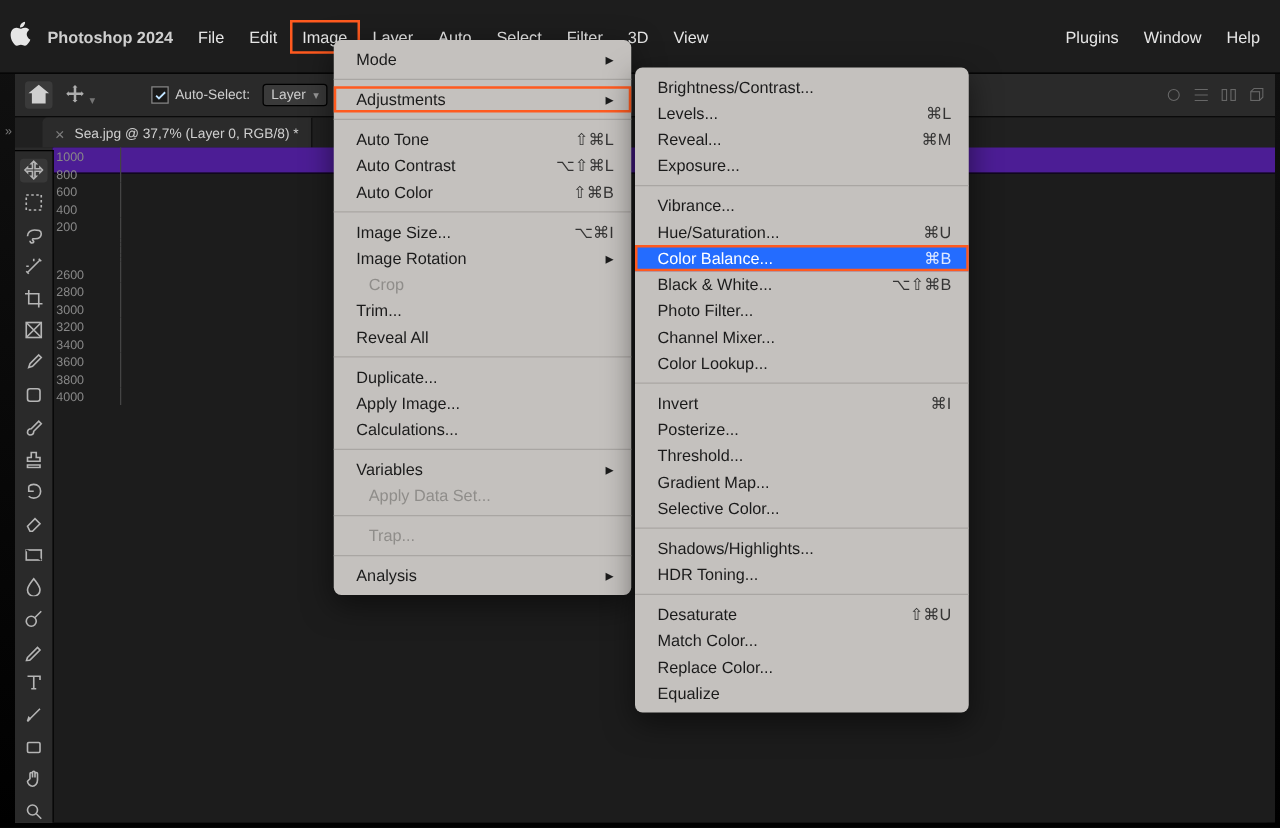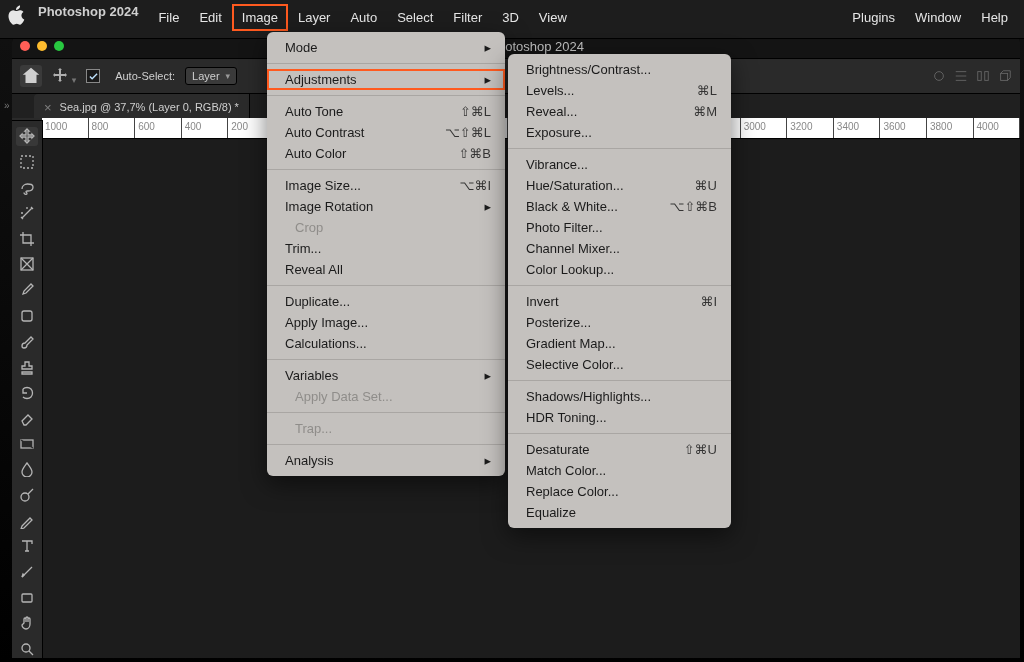--- a/index.html
+++ b/index.html
@@ -37,57 +37,57 @@
     background:
       radial-gradient(120% 80% at 0% 100%, rgba(40,40,36,.95) 0%, rgba(40,40,36,.95) 35%, transparent 38%),
       radial-gradient(140% 70% at 60% 110%, rgba(40,40,36,.8) 0%, rgba(40,40,36,.8) 30%, transparent 32%);
     }
   .photo .sun{position:absolute;left:47%;bottom:32%;width:38px;height:38px;border-radius:50%;
     background:radial-gradient(circle,#fff5d1 0%,#ffd96a 35%,rgba(255,200,80,.2) 70%,transparent 75%);
     filter:blur(1px);
   }
 
   
-  .menubar{position:absolute;left:0;right:0;top:0;height:30px;background:#1d1d1d;border-bottom:1px solid #000;display:flex;align-items:flex-start;padding:4px 6px;gap:0;z-index:60;}
+  .menubar{position:absolute;left:0;right:0;top:0;height:30px;background:#1d1d1d;border-bottom:1px solid #000;display:flex;align-items:center;padding:14px 6px;gap:0;z-index:60;}
   .menubar .apple{width:22px;text-align:center;font-size:15px;}
   .menubar .app{font-weight:700;padding:0 10px;}
   .menubar .ml{padding:6px 10px;cursor:default;color:#e6e6e6;}
   .menubar .ml.hl{outline:2px solid var(--hl-orange);outline-offset:-2px;}
   .menubar .right{margin-left:auto;display:flex;}
 
   
   .pswin{position:absolute;left:12px;right:4px;top:34px;bottom:4px;border-radius:8px;background:var(--bg);box-shadow:0 0 0 1px #000 inset;z-index:5;}
   .titlebar{height:24px;display:flex;align-items:center;padding:0 8px;border-bottom:1px solid #000;background:var(--darker);border-top-left-radius:8px;border-top-right-radius:8px;}
   .traffic{display:flex;gap:7px;}
   .dot{width:10px;height:10px;border-radius:50%;}
   .dot.r{background:#ff5f57}.dot.y{background:#febc2e}.dot.g{background:#28c840}
   .title{position:absolute;left:0;right:0;text-align:center;color:#bfbfbf;}
 
   .optbar{height:34px;border-bottom:1px solid #000;display:flex;align-items:center;padding:0 8px;gap:10px;background:#2a2a2a;}
   .home{width:22px;height:22px;background:var(--btn);border-radius:3px;display:flex;align-items:center;justify-content:center;}
   .sel{display:inline-flex;align-items:center;gap:6px;background:var(--btn);border:1px solid #000;border-radius:3px;padding:2px 6px;}
-  .chk{display:inline-flex;align-items:center;gap:15px;}
+  .chk{display:inline-flex;align-items:center;gap:5px;margin-left:35px;}
   .chk .box{width:12px;height:12px;border:1px solid #888;background:#1a1a1a;display:inline-flex;align-items:center;justify-content:center;}
   .tiny{font-size:11px;color:#cfcfcf;}
   .opt-icons{margin-left:auto;display:flex;gap:8px;opacity:.55;}
   .glyph{width:14px;height:14px;}
 
   .doc-tabs{height:26px;border-bottom:1px solid #000;display:flex;align-items:flex-end;background:#202020;position:relative;}
   .doc-tab{height:26px;display:flex;align-items:center;gap:8px;padding:0 10px;background:#2b2b2b;border-right:1px solid #000;border-top-left-radius:4px;color:#cfcfcf;}
   .doc-tab .x{opacity:.5}
   .tab-collapse{position:absolute;left:-8px;top:6px;color:#777;font-size:10px;}
 
   .workspace{position:absolute;left:0;right:0;top:84px;bottom:0;display:flex;}
   .toolbar{width:30px;background:#2a2a2a;border-right:1px solid #000;display:flex;flex-direction:column;align-items:center;padding-top:6px;gap:7px;}
   .tool{width:22px;height:22px;display:flex;align-items:center;justify-content:center;opacity:.8;}
   .tool.active{background:#3c3c3c;border-radius:3px;}
   .tool svg{width:16px;height:16px;display:block;}
 
   .canvas{position:relative;flex:1;background:#1c1c1c;}
-  .ruler-h{position:absolute;left:30px;right:0;top:0;height:20px;background:#ffffff;border-bottom:1px solid #000;display:flex;}
+  .ruler-h{position:absolute;left:30px;right:0;top:0;height:20px;background:#4c1d95;border-bottom:1px solid #000;display:flex;flex-direction:column;}
   .ruler-h .tick{width:55px;border-right:1px solid #444;font-size:10px;color:#888;padding:3px 0 0 3px;box-sizing:border-box;}
   .ruler-v{position:absolute;left:0;top:0;bottom:0;width:30px;background:#2a2a2a;border-right:1px solid #000;display:flex;flex-direction:column;}
   .ruler-v .tick{height:50px;border-bottom:1px solid #444;font-size:10px;color:#888;padding:3px 0 0 3px;box-sizing:border-box;writing-mode:horizontal-tb;display:flex;flex-direction:column;}
   .ruler-v .tick span{display:block;line-height:9px;}
 
   
   .menu{position:absolute;background:var(--menu-bg);color:#1b1b1b;border-radius:6px;box-shadow:0 8px 24px rgba(0,0,0,.5);padding:5px 0;z-index:70;}
   .menu .item{display:flex;align-items:center;justify-content:space-between;gap:14px;padding:3px 14px 3px 18px;font-size:13px;cursor:default;}
   .menu .item .sc{opacity:.85;}
   .menu .item.disabled{color:var(--menu-disabled);padding-left:28px;}
@@ -449,21 +449,21 @@
       <hr>
       <div class="item disabled">
         <span>Trap...</span>
       </div>
       <hr>
       <div class="item sub">
         <span>Analysis</span>
       </div>
     </div>
 
-<div class="menu" id="menu-adj" style="left:508px;top:54px;width:223px">
+<div class="menu" id="menu-adj" style="left:508px;top:54px;width:267px">
       <div class="item">
         <span>Brightness/Contrast...</span>
       </div>
       <div class="item">
         <span>Levels...</span>
         <span class="sc">⌘L</span>
       </div>
       <div class="item">
         <span>Reveal...</span>
         <span class="sc">⌘M</span>
@@ -472,20 +472,24 @@
         <span>Exposure...</span>
       </div>
       <hr>
       <div class="item">
         <span>Vibrance...</span>
       </div>
       <div class="item">
         <span>Hue/Saturation...</span>
         <span class="sc">⌘U</span>
       </div>
+      <div class="item selected hl">
+        <span>Color Balance...</span>
+        <span class="sc">⌘B</span>
+      </div>
       <div class="item">
         <span>Black &amp; White...</span>
         <span class="sc">⌥⇧⌘B</span>
       </div>
       <div class="item">
         <span>Photo Filter...</span>
       </div>
       <div class="item">
         <span>Channel Mixer...</span>
       </div>
@@ -494,20 +498,23 @@
       </div>
       <hr>
       <div class="item">
         <span>Invert</span>
         <span class="sc">⌘I</span>
       </div>
       <div class="item">
         <span>Posterize...</span>
       </div>
       <div class="item">
+        <span>Threshold...</span>
+      </div>
+      <div class="item">
         <span>Gradient Map...</span>
       </div>
       <div class="item">
         <span>Selective Color...</span>
       </div>
       <hr>
       <div class="item">
         <span>Shadows/Highlights...</span>
       </div>
       <div class="item">

